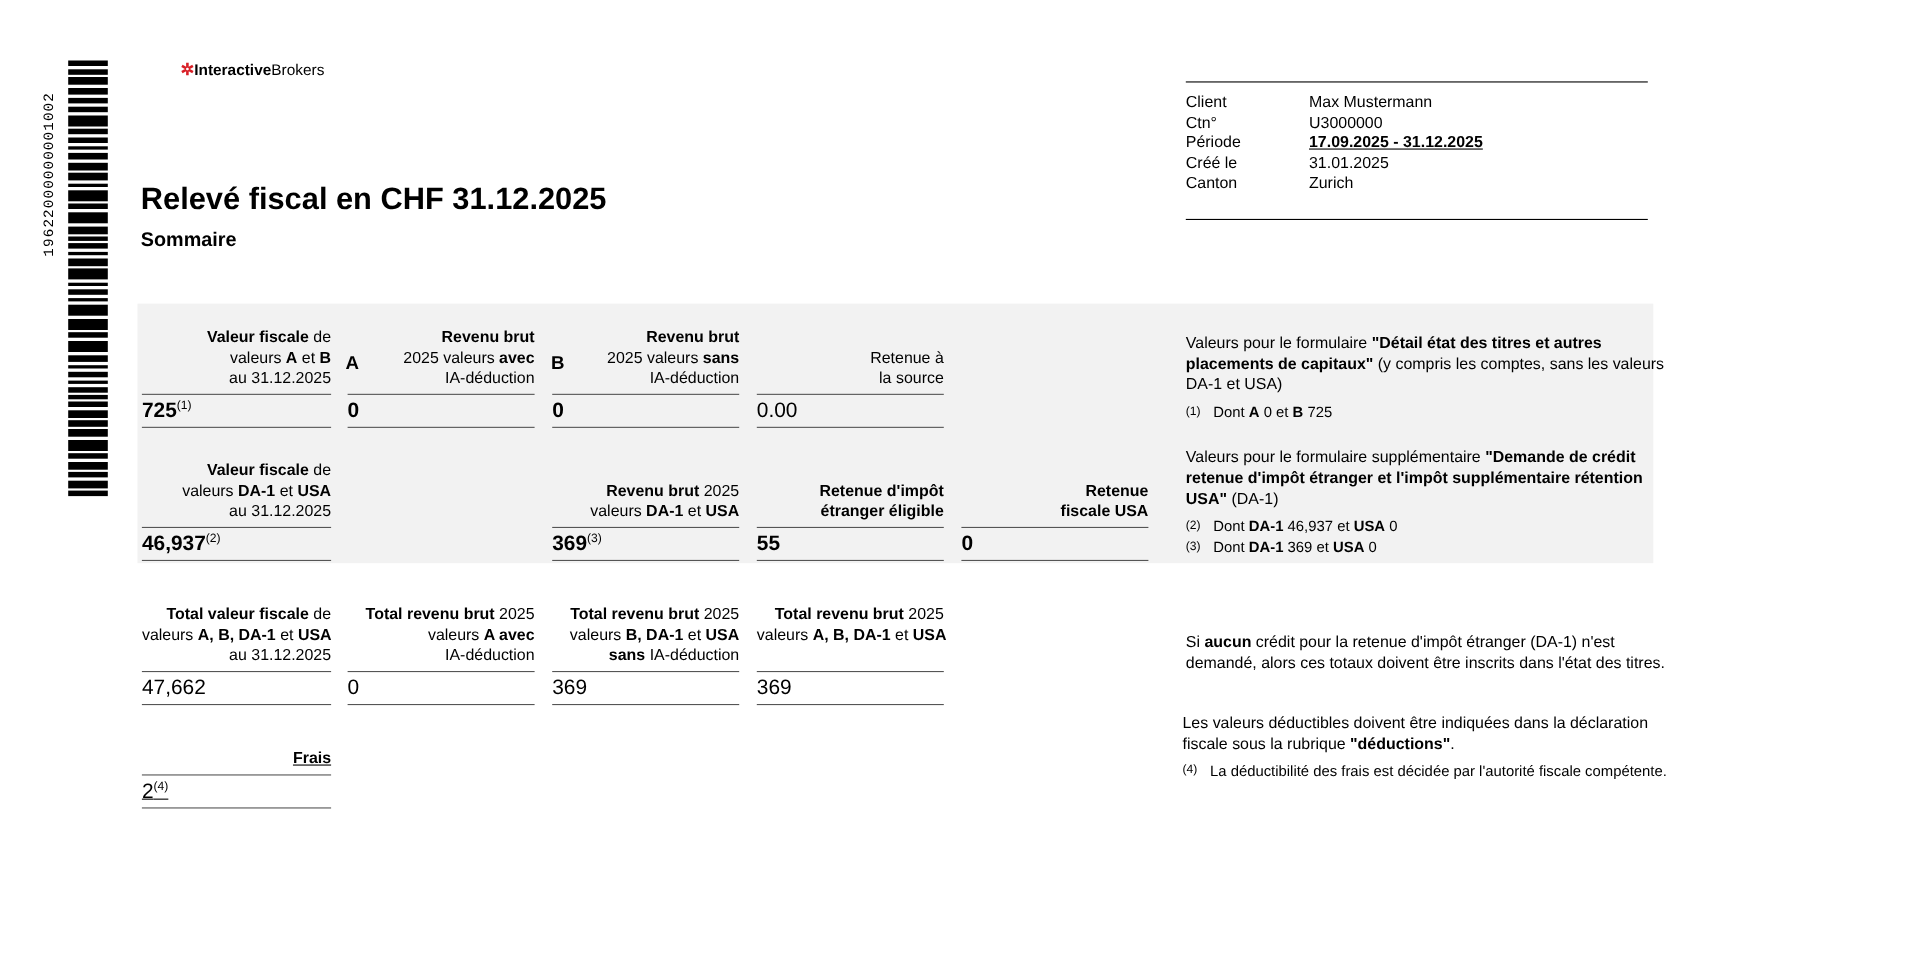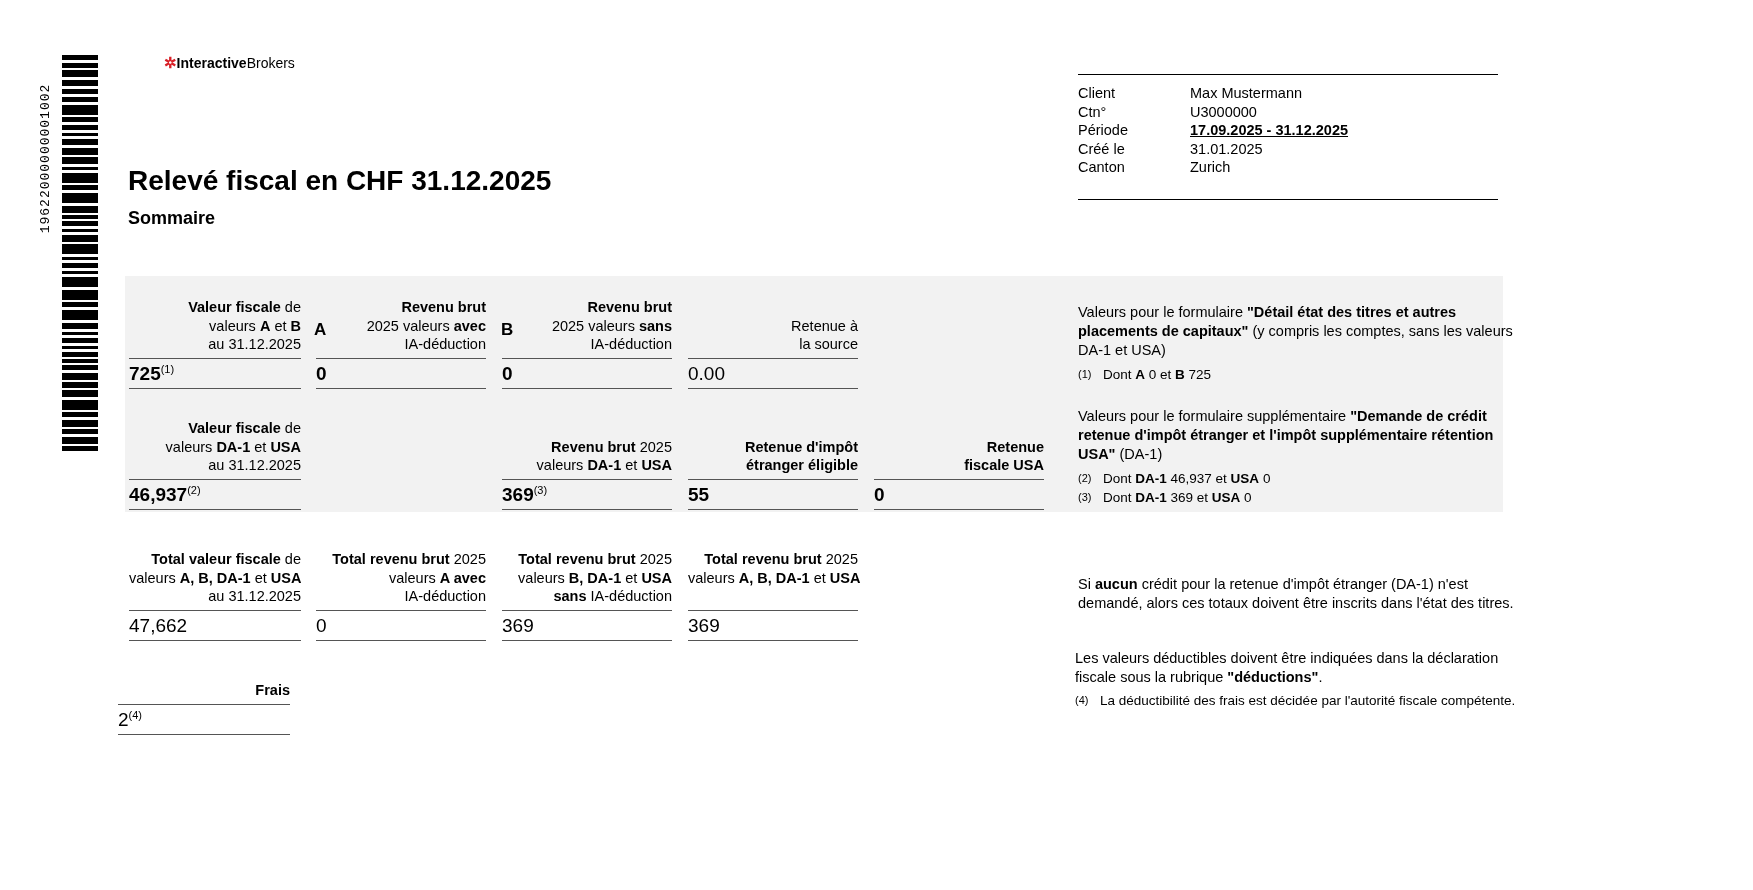--- a/index.html
+++ b/index.html
@@ -301,21 +301,21 @@
   <div class="head">
     <div><b class="k">Total revenu brut</b><span> 2025</span></div>
     <div>valeurs <b class="k">A, B, DA-1</b> et <b class="k">USA</b></div>
     <div>&nbsp;</div>
   </div>
   <div class="rule-top"></div>
   <div class="val">369</div>
   <div class="rule-bot"></div>
 </div>
 
-<div class="cell" style="left:118px; top:665px; width:172px;">
+<div class="cell" style="left:129px; top:665px; width:172px;text-decoration:underline;">
   <div class="head">
     <div><b class="k">Frais</b></div>
   </div>
   <div class="rule-top"></div>
   <div class="val"><span>2</span><span class="sup">(4)</span></div>
   <div class="rule-bot"></div>
 </div>
 
 <div id="notes" style="top:303px; width:440px;">
   <div class="note-p">

